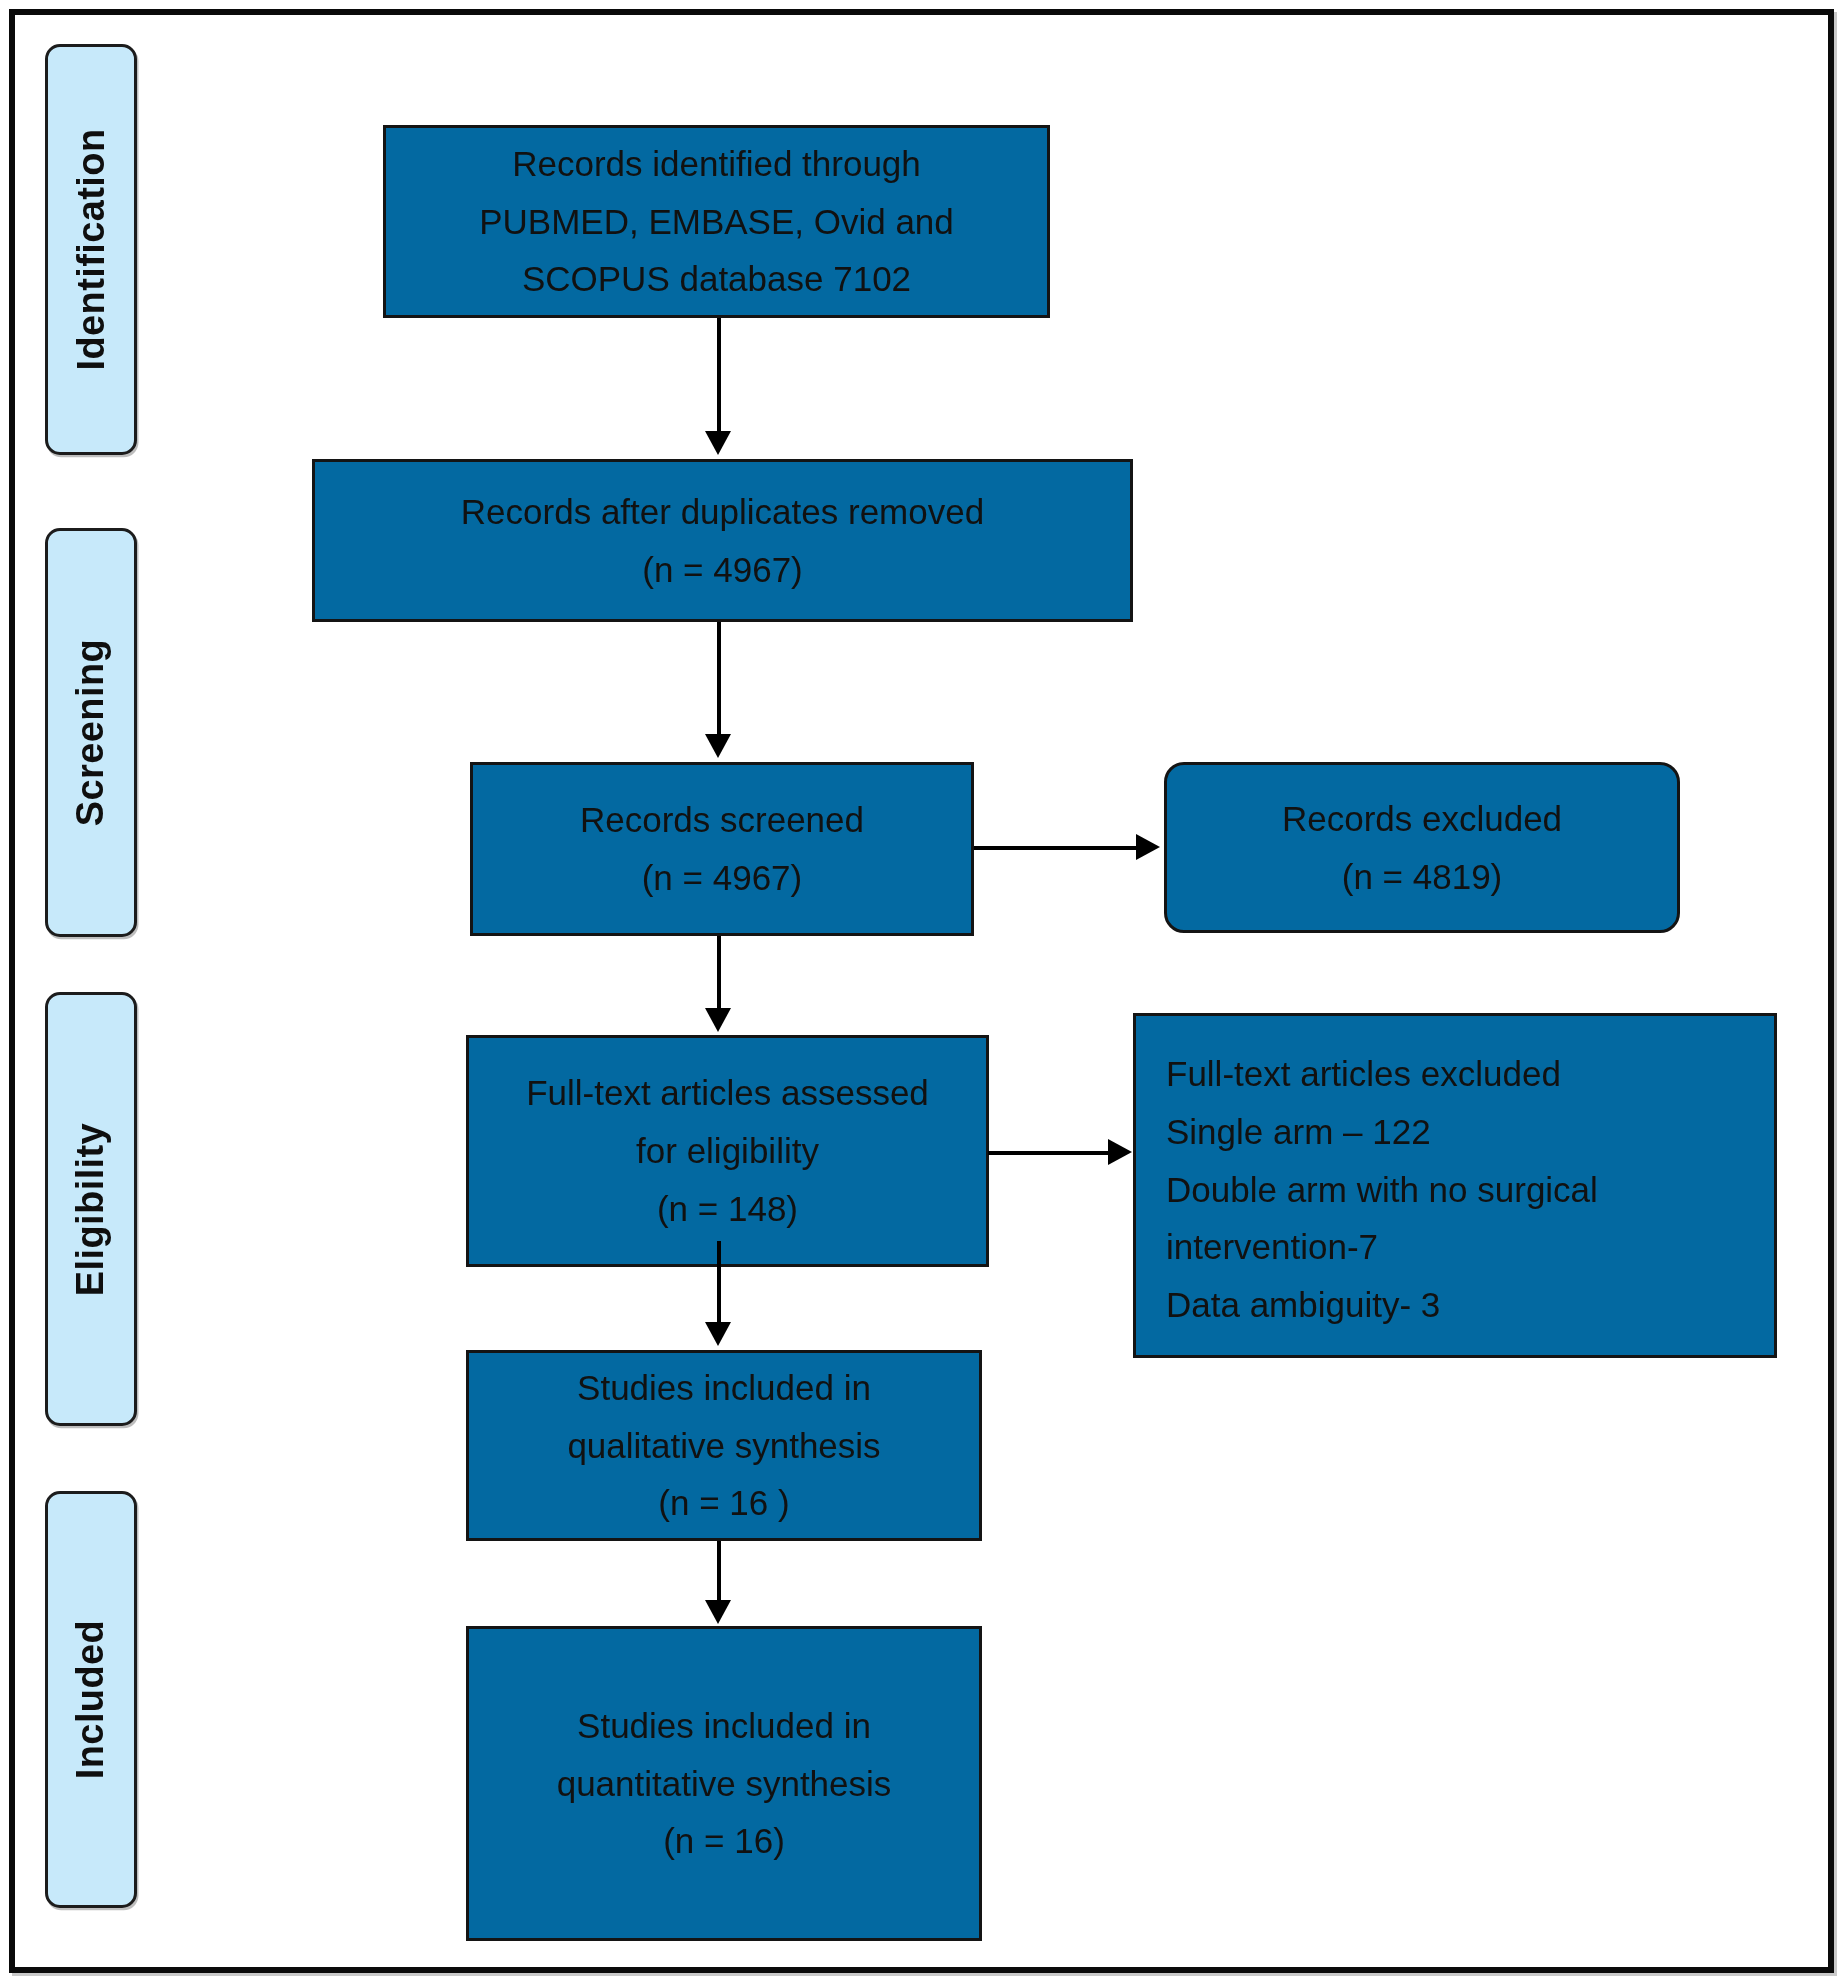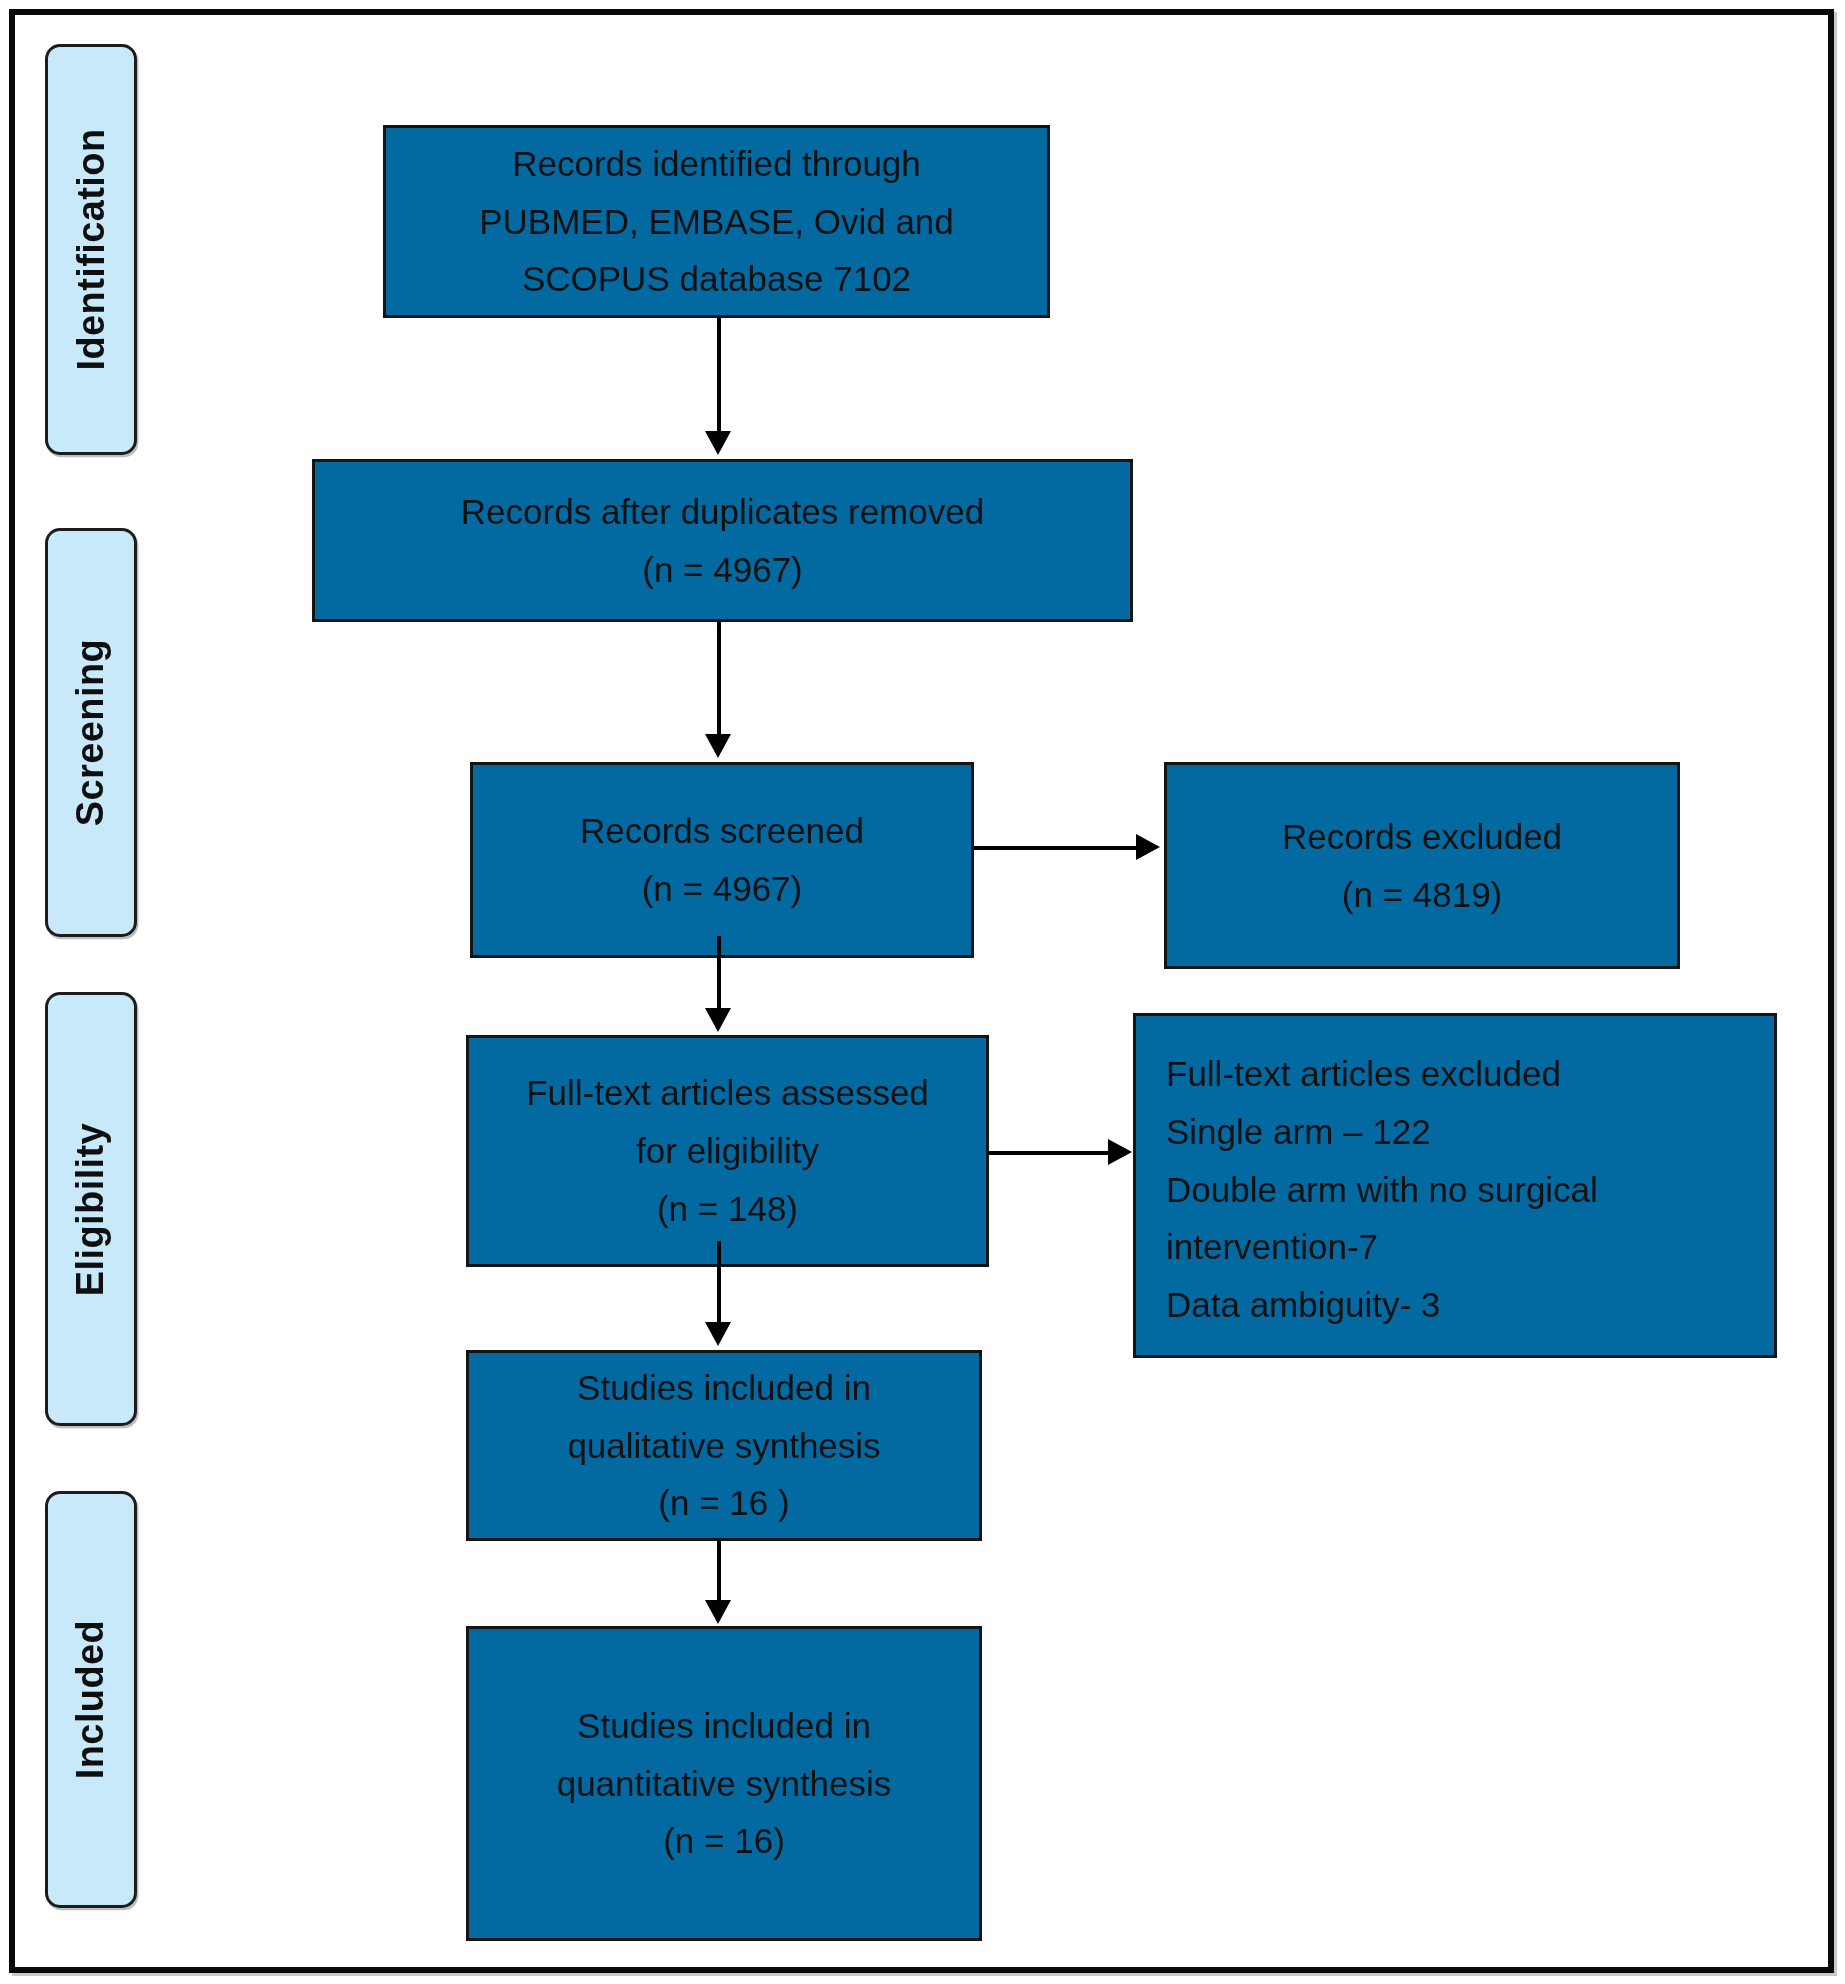--- a/index.html
+++ b/index.html
@@ -112,24 +112,24 @@
     <span>Included</span>
   </div>
 
   <div class="fbox" style="left:383px;top:125px;width:667px;height:193px;">Records identified through
 PUBMED, EMBASE, Ovid and
 SCOPUS database 7102</div>
 
   <div class="fbox" style="left:312px;top:459px;width:821px;height:163px;">Records after duplicates removed
 (n = 4967)</div>
 
-  <div class="fbox" style="left:470px;top:762px;width:504px;height:196px;">Records screened
+  <div class="fbox" style="left:470px;top:762px;width:504px;height:174px;">Records screened
 (n = 4967)</div>
 
-  <div class="fbox" style="left:1164px;top:762px;width:516px;height:207px;">Records excluded
+  <div class="fbox" style="left:1164px;top:762px;width:516px;height:171px;border-radius:20px;">Records excluded
 (n = 4819)</div>
 
   <div class="fbox" style="left:466px;top:1035px;width:523px;height:232px;">Full-text articles assessed
 for eligibility
 (n =  148)</div>
 
   <div class="fbox left-align" style="left:1133px;top:1001px;width:644px;height:345px;">Full-text articles excluded
 Single arm – 122
 Double arm with no surgical
 intervention-7

